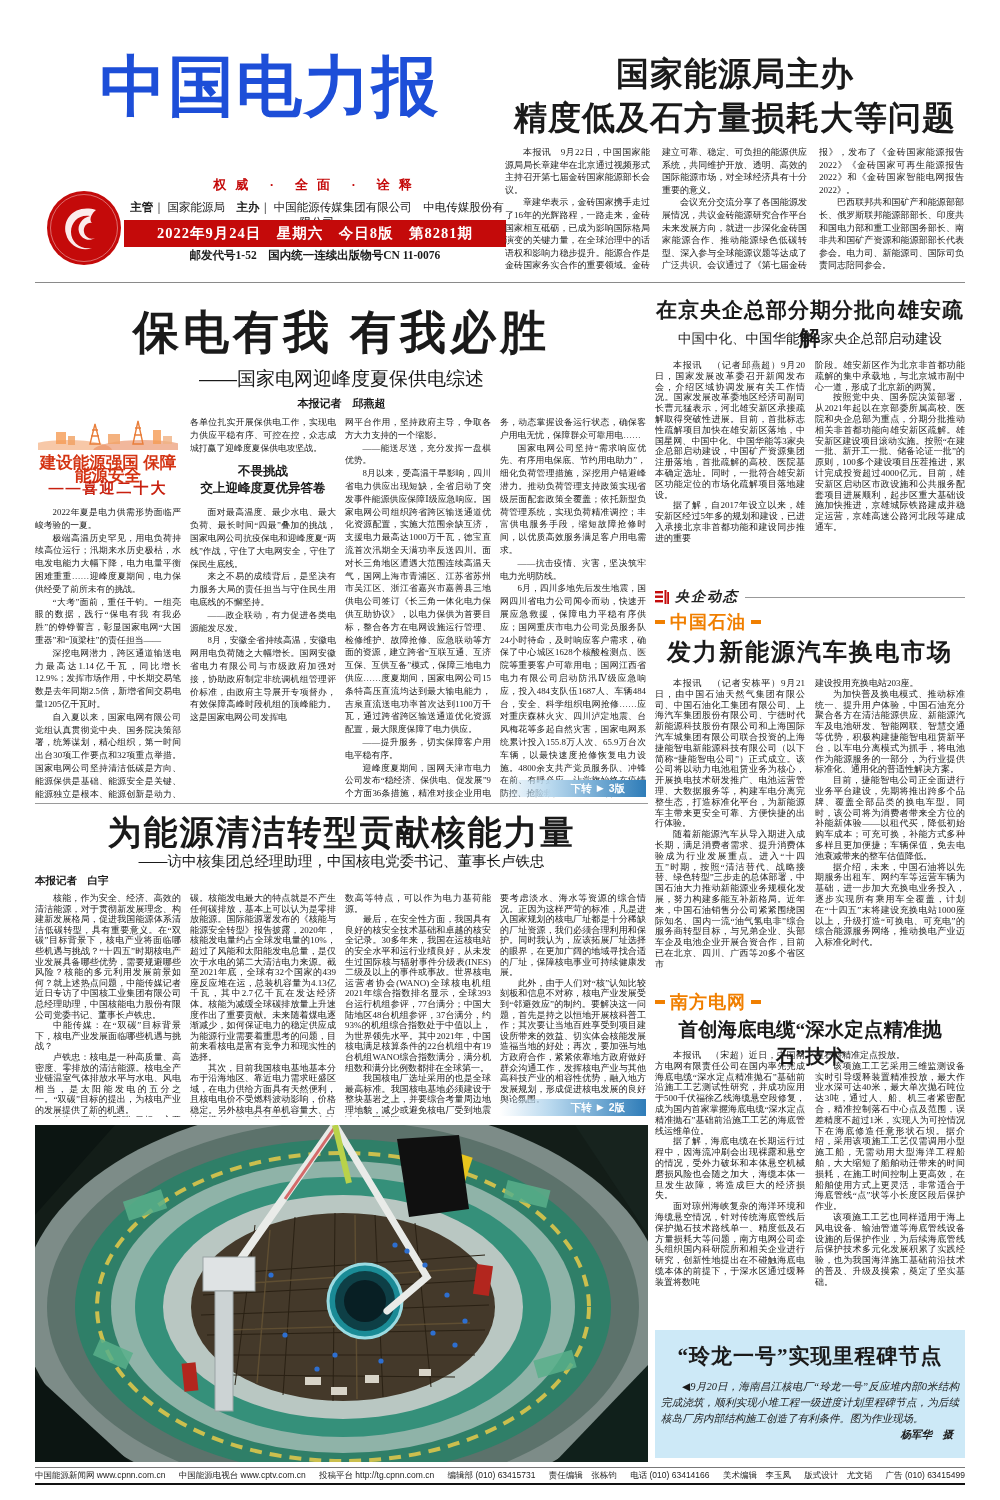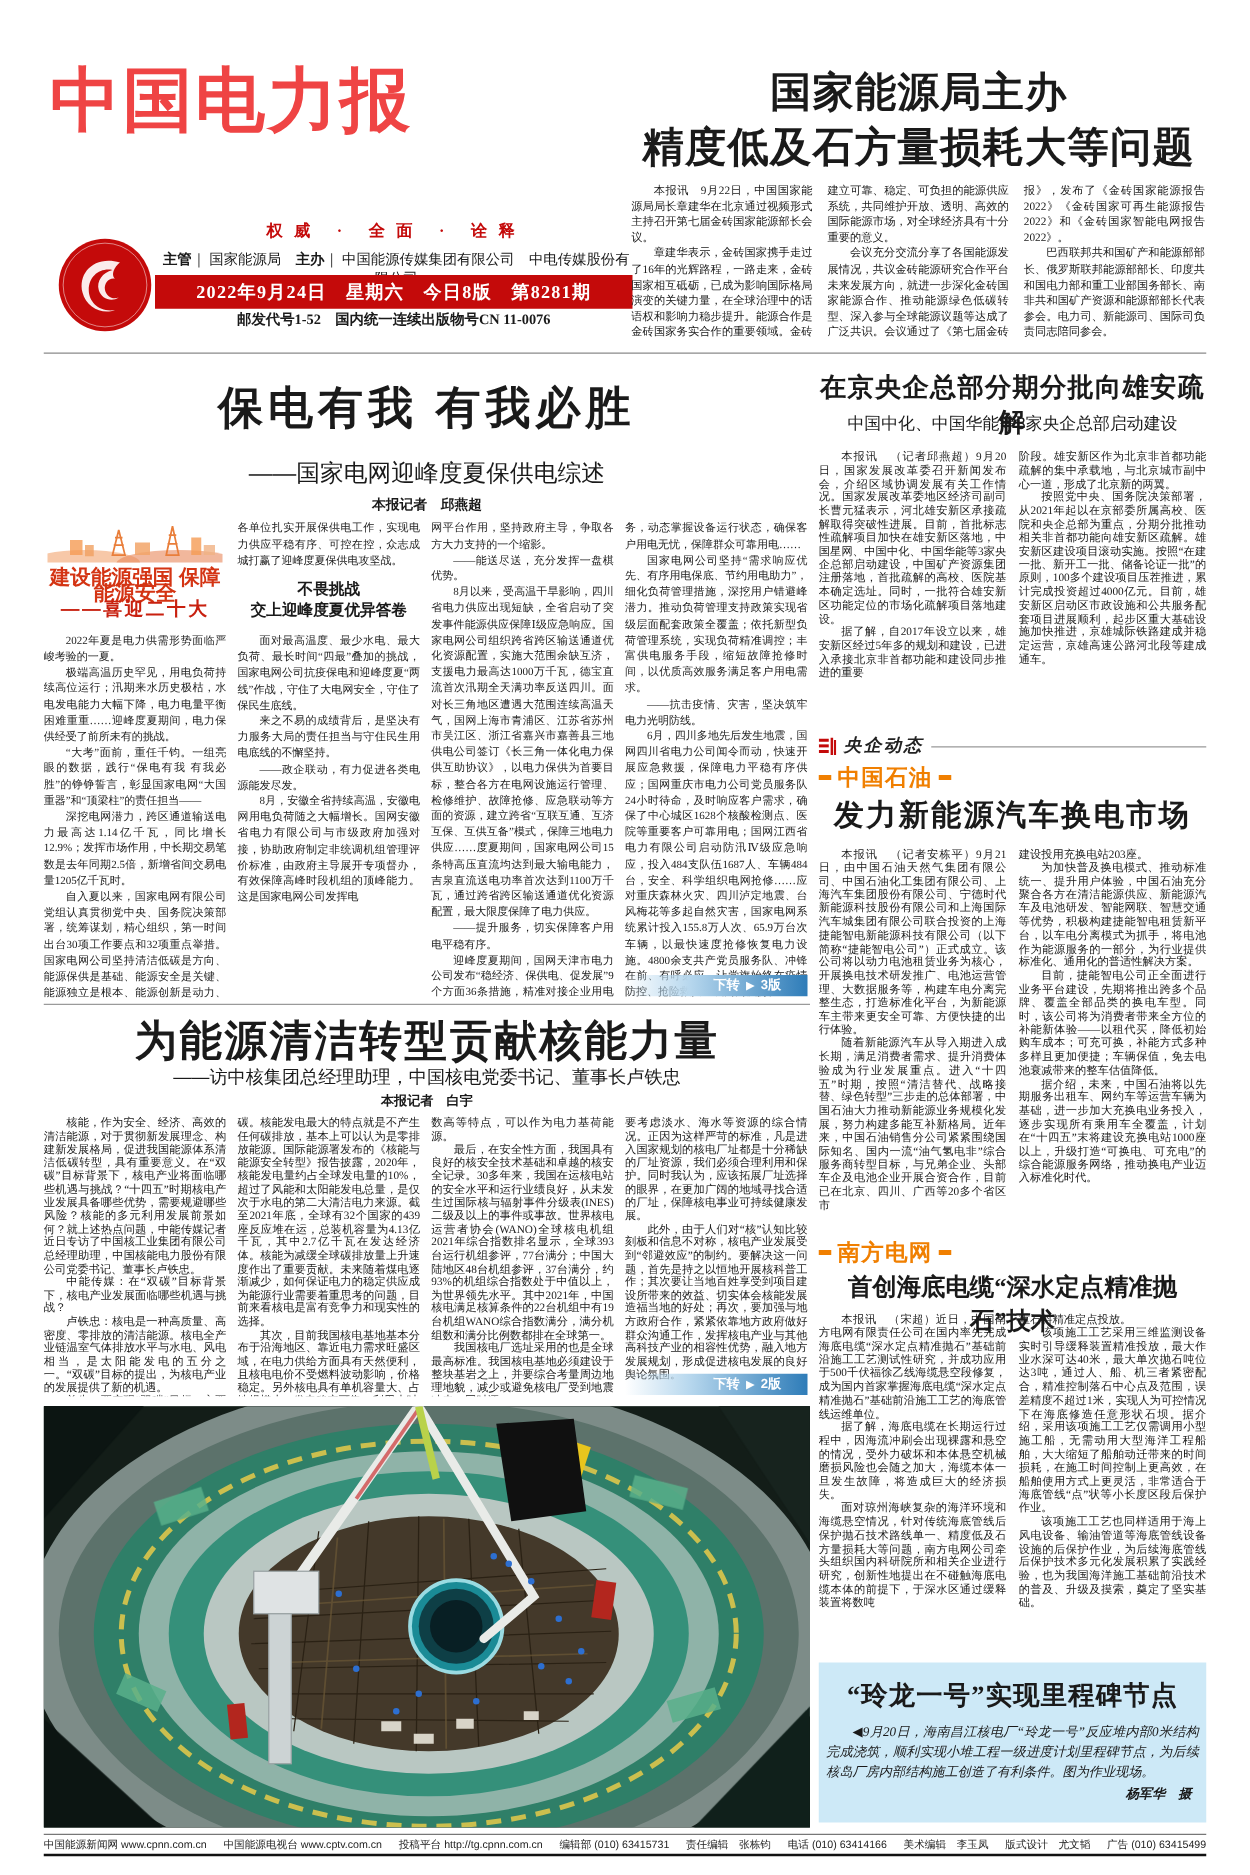--- a/index.html
+++ b/index.html
@@ -6,22 +6,22 @@
   html,body { background:#e8e8e8; }
   .page {
     position:relative; width:1000px; height:1500px; margin:0 auto;
     background:#ffffff; overflow:hidden;
     font-family:"Liberation Serif","DejaVu Serif",serif; color:#1a1a1a;
   }
   .abs { position:absolute; }
   .sans { font-family:"Liberation Sans","DejaVu Sans",sans-serif; }
 
   
-  .brand-title { left:40px; top:52px; width:460px; 
-    font-size:56px; line-height:1.05; font-weight:bold; color:#ef4444; letter-spacing:2px; }
+  .brand-title { left:40px; top:52px; width:460px; text-align:center;
+    font-size:66px; line-height:1.05; font-weight:bold; color:#1d4ed8; letter-spacing:2px; }
   .slogan { left:128px; top:176px; width:378px; text-align:center;
     font-size:13px; font-weight:bold; color:#c40a0a; letter-spacing:9px; }
   .mgmt { left:128px; top:200px; width:378px; text-align:center; font-size:11.5px; }
   .mgmt b { font-weight:bold; }
   .datebar { left:124px; top:220px; width:382px; background:#c40a0a; color:#ffffff;
     text-align:center; font-size:14.5px; font-weight:bold; padding:4px 0; letter-spacing:1px; }
   .postal { left:124px; top:248px; width:382px; text-align:center; font-size:11.5px; font-weight:bold; }
   .seal { left:46px; top:190px; width:76px; height:76px; }
   .header-sep { left:35px; top:282px; width:930px; height:1px; background:#8a8a8a; }
 
@@ -32,21 +32,21 @@
 
   
   .colflow { text-align:justify; }
   .colflow p { margin:0; text-indent:2em; text-align:justify; }
   .colflow.cont p:first-child { text-indent:0; }
   .tr-col { width:145px; font-size:9px; line-height:12.6px; }
   .tr-col:last-child p:last-child { text-align:right; text-indent:0; }
 
   
   .ms-head { left:35px; top:302px; width:613px; text-align:center;
-    font-weight:bold; font-size:36px; letter-spacing:4px; }
+    font-weight:bold; font-size:46px; letter-spacing:4px; }
   .ms-sub { left:35px; top:366px; width:613px; text-align:center; font-size:19px; }
   .ms-byline { left:35px; top:396px; width:613px; text-align:center; font-size:11px; font-weight:bold; }
   .ms-cols { left:35px; top:416px; width:613px; height:382px; display:flex; gap:9px; overflow:hidden; }
   .ms-col { width:146px; font-size:8.8px; line-height:12.8px; }
   .ms-col4 { position:relative; }
   .slogan-badge { height:84px; margin-bottom:6px; text-align:center; overflow:hidden; }
   .badge-line1 { font-weight:bold; font-size:16.5px; color:#d43413; margin-top:2px; letter-spacing:0px; }
   .badge-line2 { font-weight:bold; font-size:15px; color:#c8200f; margin-top:1px; letter-spacing:2px; }
   .subhead { text-align:center; font-weight:bold; font-size:12.5px; line-height:17px; margin:9px 0; text-indent:0; }
   .ms-rule { left:35px; top:803px; width:613px; height:1px; background:#9a9a9a; }
@@ -54,21 +54,21 @@
   .jump { position:absolute; bottom:1px; right:0; width:146px; height:17px;
     display:flex; align-items:center; justify-content:flex-end; gap:5px; padding-right:21px;
     background:linear-gradient(90deg, rgba(255,255,255,0) 0%, #b8d8ee 35%, #2e7cb8 100%); }
   .jump .jp { color:#ffffff; font-weight:bold; font-size:10.5px; }
   .jump .arrow { color:#ffffff; font-size:9px; line-height:1; }
 
   
   .nu-head { left:35px; top:810px; width:613px; text-align:center;
     font-weight:bold; font-size:34px; letter-spacing:2px; }
   .nu-sub { left:35px; top:852px; width:613px; text-align:center; font-size:14.5px; }
-  .nu-byline { left:35px; top:874px; width:613px; text-align:center; font-size:10.5px; font-weight:bold; }
+  .nu-byline { left:35px; top:874px; width:613px; font-size:10.5px; font-weight:bold; }
   .nu-cols { left:35px; top:893px; width:613px; height:224px; display:flex; gap:9px; overflow:hidden; }
   .nu-col { width:146px; font-size:9px; line-height:10.6px; }
   .nu-col4 { position:relative; }
 
   
   .photo { left:35px; top:1125px; width:613px; height:337px; overflow:hidden; background:#10201b; }
 
   
   .xa-head { left:655px; top:296px; width:310px; text-align:center;
     font-weight:bold; font-size:21px; letter-spacing:1px; }

